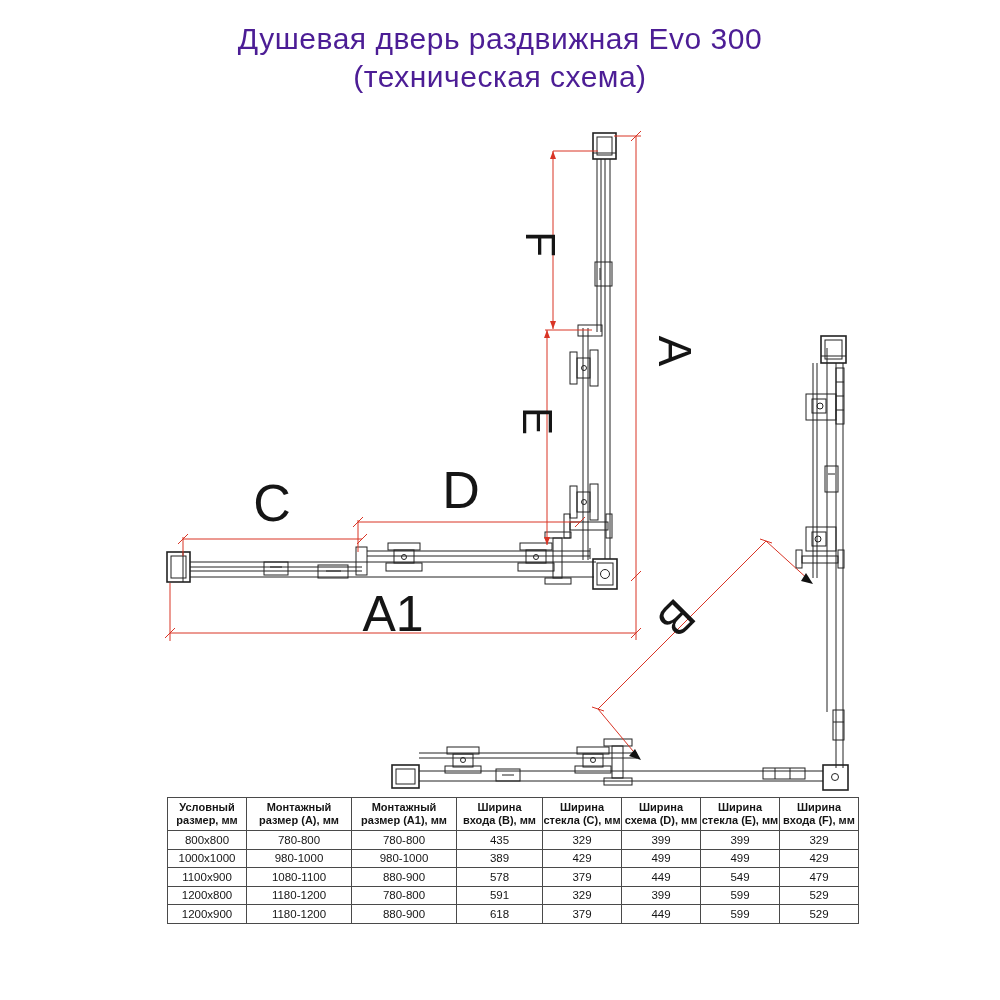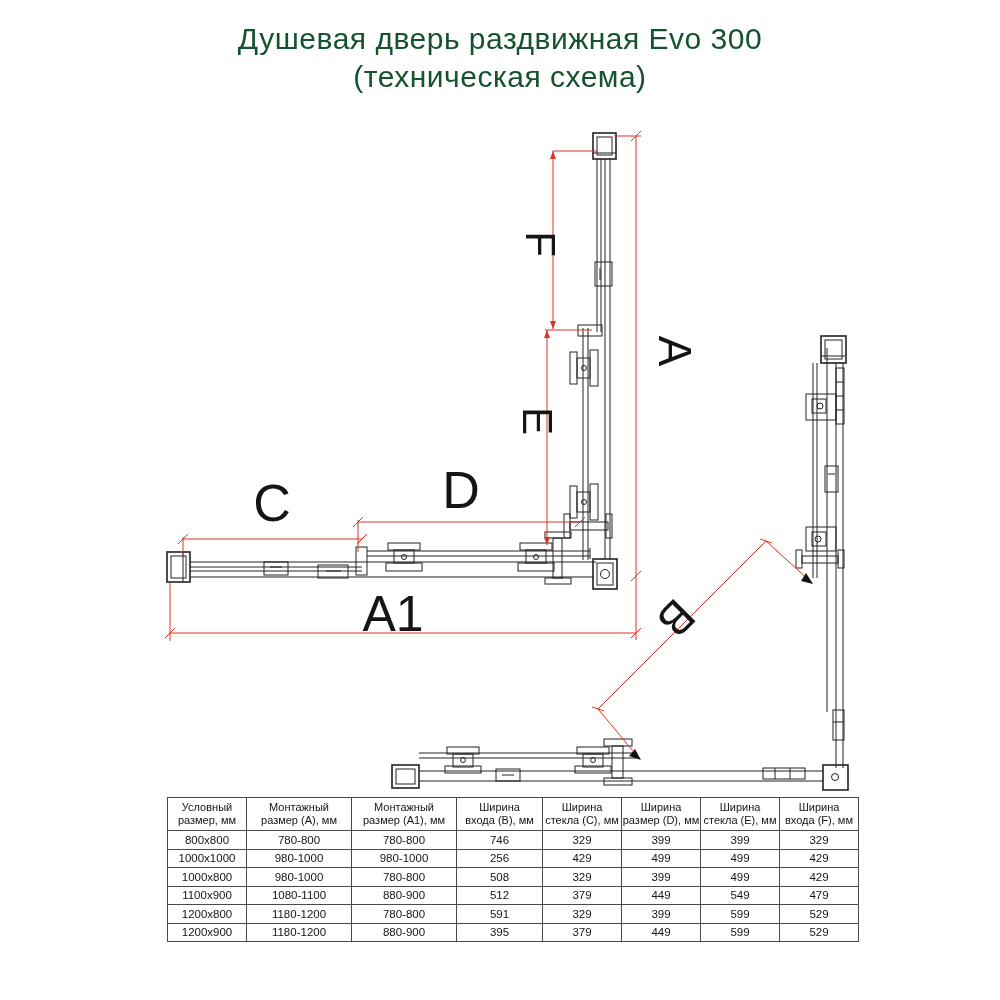--- a/index.html
+++ b/index.html
@@ -1,31 +1,31 @@
 <!DOCTYPE html>
 <html style="--dim-color: #d93425;"><head>
 <meta charset="utf-8">
 <style>
   html,body{margin:0;padding:0;background:#ffffff;}
   body{width:1000px;height:1000px;position:relative;overflow:hidden;
        font-family:"Liberation Sans",sans-serif;color:#1a1a1a;}
   .title{position:absolute;left:0;top:20px;width:1000px;text-align:center;
-         font-size:30px;line-height:38px;color:#14532d;letter-spacing:.5px;}
+         font-size:30px;line-height:38px;color:#4c1d95;letter-spacing:.5px;}
   svg{position:absolute;left:0;top:0;}
   svg .ln{stroke:#222;stroke-width:1;fill:none;}
   svg .ln2{stroke:#222;stroke-width:1.6;fill:none;}
   svg .dim{stroke:var(--dim-color,#d93425);stroke-width:1;fill:none;}
   svg .dimf{fill:var(--dim-color,#d93425);stroke:none;}
   svg .blk{fill:#111;stroke:none;}
   svg text.lbl{fill:#151515;font-family:"Liberation Sans",sans-serif;}
   .tbl{position:absolute;left:167px;top:797px;width:691px;border-collapse:collapse;
        table-layout:fixed;font-size:11.5px;color:#141414;}
   .tbl th,.tbl td{border:1px solid #4a4a4a;text-align:center;vertical-align:middle;
        padding:0;overflow:hidden;white-space:nowrap;}
-  .tbl th{font-weight:normal;font-size:11px;line-height:13.5px;height:32px;}
+  .tbl th{font-weight:bold;font-size:11px;line-height:13.5px;height:32px;}
   .tbl td{height:17.5px;}
 </style>
 </head>
 <body>
 
 <div class="title">
   <div>Душевая дверь раздвижная Evo 300</div>
   <div>(техническая схема)</div>
 </div>
 
@@ -250,87 +250,77 @@
         <th>
           <div>Ширина</div>
           <div>входа (B), мм</div>
         </th>
         <th>
           <div>Ширина</div>
           <div>стекла (C), мм</div>
         </th>
         <th>
           <div>Ширина</div>
-          <div>размер (D), мм</div>
+          <div>схема (D), мм</div>
         </th>
         <th>
           <div>Ширина</div>
           <div>стекла (E), мм</div>
         </th>
         <th>
           <div>Ширина</div>
           <div>входа (F), мм</div>
         </th>
       </tr>
     </thead>
   <tbody>
       <tr>
         <td>800x800</td>
         <td>780-800</td>
         <td>780-800</td>
-        <td>746</td>
+        <td>435</td>
         <td>329</td>
         <td>399</td>
         <td>399</td>
         <td>329</td>
       </tr>
       <tr>
         <td>1000x1000</td>
         <td>980-1000</td>
         <td>980-1000</td>
-        <td>256</td>
+        <td>389</td>
         <td>429</td>
         <td>499</td>
         <td>499</td>
         <td>429</td>
       </tr>
       <tr>
-        <td>1000x800</td>
-        <td>980-1000</td>
-        <td>780-800</td>
-        <td>508</td>
-        <td>329</td>
-        <td>399</td>
-        <td>499</td>
-        <td>429</td>
-      </tr>
-      <tr>
         <td>1100x900</td>
         <td>1080-1100</td>
         <td>880-900</td>
-        <td>512</td>
+        <td>578</td>
         <td>379</td>
         <td>449</td>
         <td>549</td>
         <td>479</td>
       </tr>
       <tr>
         <td>1200x800</td>
         <td>1180-1200</td>
         <td>780-800</td>
         <td>591</td>
         <td>329</td>
         <td>399</td>
         <td>599</td>
         <td>529</td>
       </tr>
       <tr>
         <td>1200x900</td>
         <td>1180-1200</td>
         <td>880-900</td>
-        <td>395</td>
+        <td>618</td>
         <td>379</td>
         <td>449</td>
         <td>599</td>
         <td>529</td>
       </tr>
     </tbody>
 </table>
 
 </body></html>

